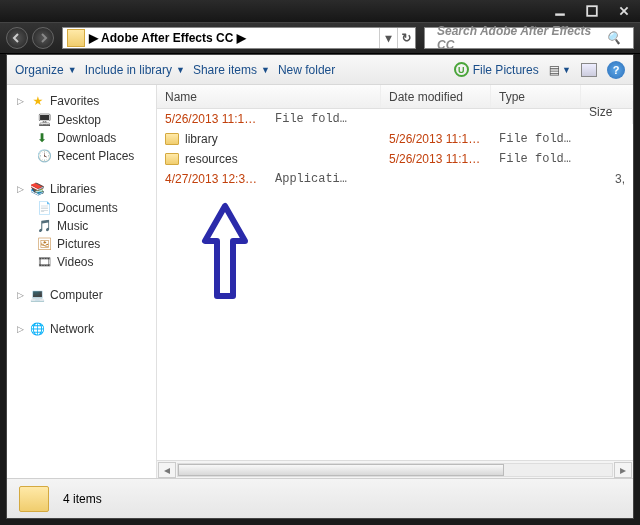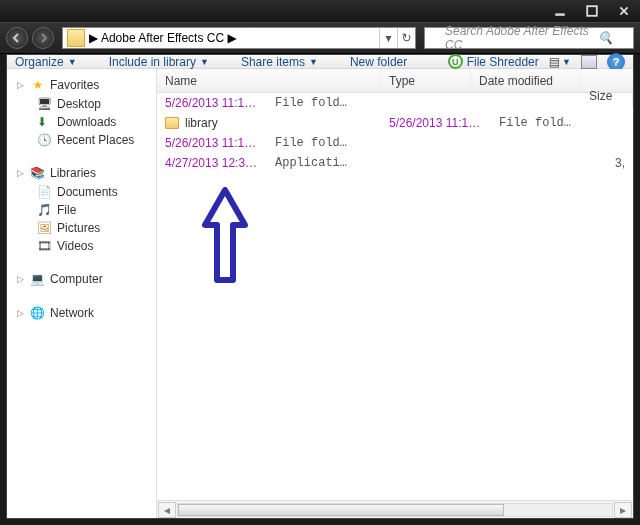--- a/index.html
+++ b/index.html
@@ -1,30 +1,30 @@
 <!DOCTYPE html>
 <html><head>
 <meta charset="utf-8">
 <style>
 * { margin: 0; padding: 0; box-sizing: border-box; font-family: "Segoe UI", Tahoma, sans-serif; font-size: 12px; }
 body { background: #1a1a1a; width: 640px; height: 525px; overflow: hidden; }
 .window { width: 640px; height: 525px; background: #1a1a1a; display: flex; flex-direction: column; }
 .titlebar { height: 22px; background: linear-gradient(#2b2b2b,#161616); display: flex; justify-content: flex-end; align-items: stretch; }
 .titlebtn { width: 32px; display:flex; align-items:center; justify-content:center; color:#ddd; }
 .titlebtn svg { width:12px; height:12px; }
-.navbar { height: 32px; background: linear-gradient(#333,#222); display:flex; align-items:center; padding:0 6px; gap:4px; border-top:1px solid #444; border-bottom:1px solid #000;}
+.navbar { height: 32px; background: linear-gradient(#333,#222); display:flex; align-items:center; padding:0 6px; gap:4px; border-top:1px solid #444; border-bottom:1px solid #000;font-weight:bold;}
 .navbtn { width:22px; height:22px; border-radius:50%; background: radial-gradient(#555,#222); border:1px solid #666; display:flex; align-items:center; justify-content:center;}
 .addrwrap { flex:1; display:flex; height:22px; background:#fff; border:1px solid #888; margin:0 4px; align-items:center;}
 .addricon { width:18px; height:18px; background:linear-gradient(#ffe9a8,#f0cd6e); border:1px solid #d4a93f; margin:0 4px;}
 .addrtext { flex:1; color:#000; }
 .addrctrl { width:18px; height:20px; border-left:1px solid #ccc; display:flex; align-items:center; justify-content:center; color:#555;}
-.searchbox { width:210px; height:22px; background:#fff; border:1px solid #888; display:flex; align-items:center; padding:0 20px; color:#8a8a8a; font-style:italic;}
+.searchbox { width:210px; height:22px; background:#fff; border:1px solid #888; display:flex; align-items:center; padding:0 12px; color:#8a8a8a; font-style:italic;}
 .searchbox .mag { margin-left:auto; color:#555; }
 .content { flex:1; background:#fff; margin:0 6px 6px 6px; display:flex; flex-direction:column; border:1px solid #444;}
-.toolbar { height:14px; background:linear-gradient(#f8f8f8,#eaeaea); border-bottom:1px solid #d8d8d8; display:flex; padding:0 8px; gap:32px;}
+.toolbar { height:30px; background:linear-gradient(#f8f8f8,#eaeaea); border-bottom:1px solid #d8d8d8; display:flex; padding:0 8px; gap:8px;}
 .toolbtn { color:#1a4e8a; display:flex; align-items:center; gap:4px; cursor:pointer;}
 .tri { font-size:9px; color:#1a4e8a;}
 .toolright { margin-left:auto; display:flex; align-items:center; gap:10px;}
 .shredicon { width:15px; height:15px; border-radius:50%; border:2px solid #4aa53a; display:inline-flex; align-items:center; justify-content:center; color:#4aa53a; font-size:9px; font-weight:bold;}
 .viewbtn { display:flex; align-items:center; gap:2px; color:#555;}
 .helpicon { width:18px; height:18px; border-radius:50%; background:radial-gradient(#5da8e8,#2a6db8); color:#fff; display:flex; align-items:center; justify-content:center; font-weight:bold; font-size:11px;}
 .main { flex:1; display:flex; overflow:hidden;}
 .sidebar { width:150px; border-right:1px solid #e0e0e0; padding:6px 0; overflow:hidden;}
 .navgroup { margin-bottom:14px;}
 .navhead { display:flex; align-items:center; gap:5px; padding:3px 10px; color:#333; font-weight:500;}
@@ -33,21 +33,21 @@
 .navitem { display:flex; align-items:center; gap:6px; padding:2px 10px 2px 30px; color:#333;}
 .navitem .nicon { width:14px; height:14px; display:inline-flex;}
 .filepane { flex:1; display:flex; flex-direction:column; position:relative;}
 .colheader { height:24px; background:linear-gradient(#fcfcfc,#f0f0f0); border-bottom:1px solid #e0e0e0; display:flex; align-items:center; color:#444;}
 .col { padding:0 8px; border-right:1px solid #eee; height:100%; display:flex; align-items:center;}
 .c-name{ width:224px;} .c-date{ width:110px;} .c-type{ width:90px;} .c-size{flex:1;margin-top:31px;}
 .rows { flex:1; position:relative; overflow:hidden;}
 .row { display:flex; align-items:center; height:20px; color:#333;}
 .cell { padding:0 8px; overflow:hidden; white-space:nowrap; text-overflow:ellipsis;}
 .cell.cn{ width:224px; display:flex; align-items:center; gap:6px;}
-.cell.cd{ width:110px; color:#a21caf;} .cell.ct{ width:90px; color:#555;font-family:Liberation Mono, monospace;} .cell.cs{ flex:1; text-align:right; color:#555;}
+.cell.cd{ width:110px; color:#c2410c;} .cell.ct{ width:90px; color:#555;font-family:Liberation Mono, monospace;} .cell.cs{ flex:1; text-align:right; color:#555;}
 .foldericon{ width:14px; height:12px; background:linear-gradient(#ffe9a8,#f0cd6e); border:1px solid #d4a93f; border-radius:1px;}
 .appicon{ width:14px; height:14px; background:#c92a2a; border-radius:2px; position:relative;}
 .appicon:after{content:"";position:absolute;right:-2px;bottom:-2px;width:7px;height:7px;background:#fff;border:1px solid #888;border-radius:1px;}
 .arrow-annotation { position:absolute; left:38px; top:92px; }
 .scrollbar-h { height:18px; border-top:1px solid #ddd; background:#f4f4f4; display:flex; align-items:center;}
 .sb-arrow{ width:18px; height:16px; display:flex; align-items:center; justify-content:center; color:#777; border:1px solid #ccc; margin:0 1px;}
 .sb-track{ flex:1; height:14px; background:#eee; border:1px solid #ddd; position:relative;}
 .sb-thumb{ position:absolute; left:0; top:0; width:75%; height:100%; background:linear-gradient(#f8f8f8,#d8d8d8); border:1px solid #bbb;}
 .statusbar { height:40px; background:linear-gradient(#f4f4f4,#e6e6e6); border-top:1px solid #d0d0d0; display:flex; align-items:center; padding:0 12px; gap:14px;}
 .statusicon { width:30px; height:26px; background:linear-gradient(#ffe9a8,#f0cd6e); border:1px solid #d4a93f; border-radius:2px;}
@@ -116,21 +116,21 @@
       <div class="toolbtn">
           <span>Share items</span>
           <span class="tri">▼</span>
         </div>
       <div class="toolbtn">
           <span>New folder</span>
         </div>
       <div class="toolright">
         <div class="toolbtn">
             <span class="shredicon">U</span>
-            <span>File Shredder</span>
+            <span>File Pictures</span>
           </div>
         <div class="viewbtn">▤ <span class="tri">▼</span></div>
         <div class="paneicon"></div>
         <div class="helpicon">?</div>
       </div>
     </div>
 
     <div class="main">
       <div class="sidebar">
         <div class="navgroup">
@@ -157,21 +157,21 @@
               <span class="arrowtri">▷</span>
               <span class="gicon lib">📚</span>
               <span>Libraries</span>
             </div>
           <div class="navitem">
               <span class="nicon doc">📄</span>
               <span>Documents</span>
             </div>
           <div class="navitem">
               <span class="nicon music">🎵</span>
-              <span>File</span>
+              <span>Music</span>
             </div>
           <div class="navitem">
               <span class="nicon pic">🖼</span>
               <span>Pictures</span>
             </div>
           <div class="navitem">
               <span class="nicon vid">🎞</span>
               <span>Videos</span>
             </div>
         </div>
@@ -187,40 +187,44 @@
               <span class="arrowtri">▷</span>
               <span class="gicon net">🌐</span>
               <span>Network</span>
             </div>
         </div>
       </div>
 
       <div class="filepane">
         <div class="colheader">
           <div class="col c-name">Name</div>
+          <div class="col c-date">Date modified</div>
           <div class="col c-type">Type</div>
-          <div class="col c-date">Date modified</div>
           <div class="col c-size">Size</div>
         </div>
         <div class="rows" id="file-rows">
           <div class="row">
               <div class="cell cd">5/26/2013 11:14 AM</div>
               <div class="cell ct">File folder</div>
               <div class="cell cs"></div>
             </div>
             <div class="row">
               <div class="cell cn">
                 <div class="foldericon"></div>
                 <span>library</span>
               </div>
               <div class="cell cd">5/26/2013 11:16 AM</div>
               <div class="cell ct">File folder</div>
               <div class="cell cs"></div>
             </div>
             <div class="row">
+              <div class="cell cn">
+                <div class="foldericon"></div>
+                <span>resources</span>
+              </div>
               <div class="cell cd">5/26/2013 11:16 AM</div>
               <div class="cell ct">File folder</div>
               <div class="cell cs"></div>
             </div>
             <div class="row">
               <div class="cell cd">4/27/2013 12:31 AM</div>
               <div class="cell ct">Application</div>
               <div class="cell cs">3,</div>
             </div>
         <svg class="arrow-annotation" width="60" height="110">
@@ -230,14 +234,18 @@
         <div class="scrollbar-h">
           <div class="sb-arrow">◂</div>
           <div class="sb-track">
               <div class="sb-thumb"></div>
             </div>
           <div class="sb-arrow">▸</div>
         </div>
       </div>
     </div>
 
+    <div class="statusbar">
+      <div class="statusicon"></div>
+      <span>4 items</span>
+    </div>
   </div>
 </div>
 
 </body></html>

